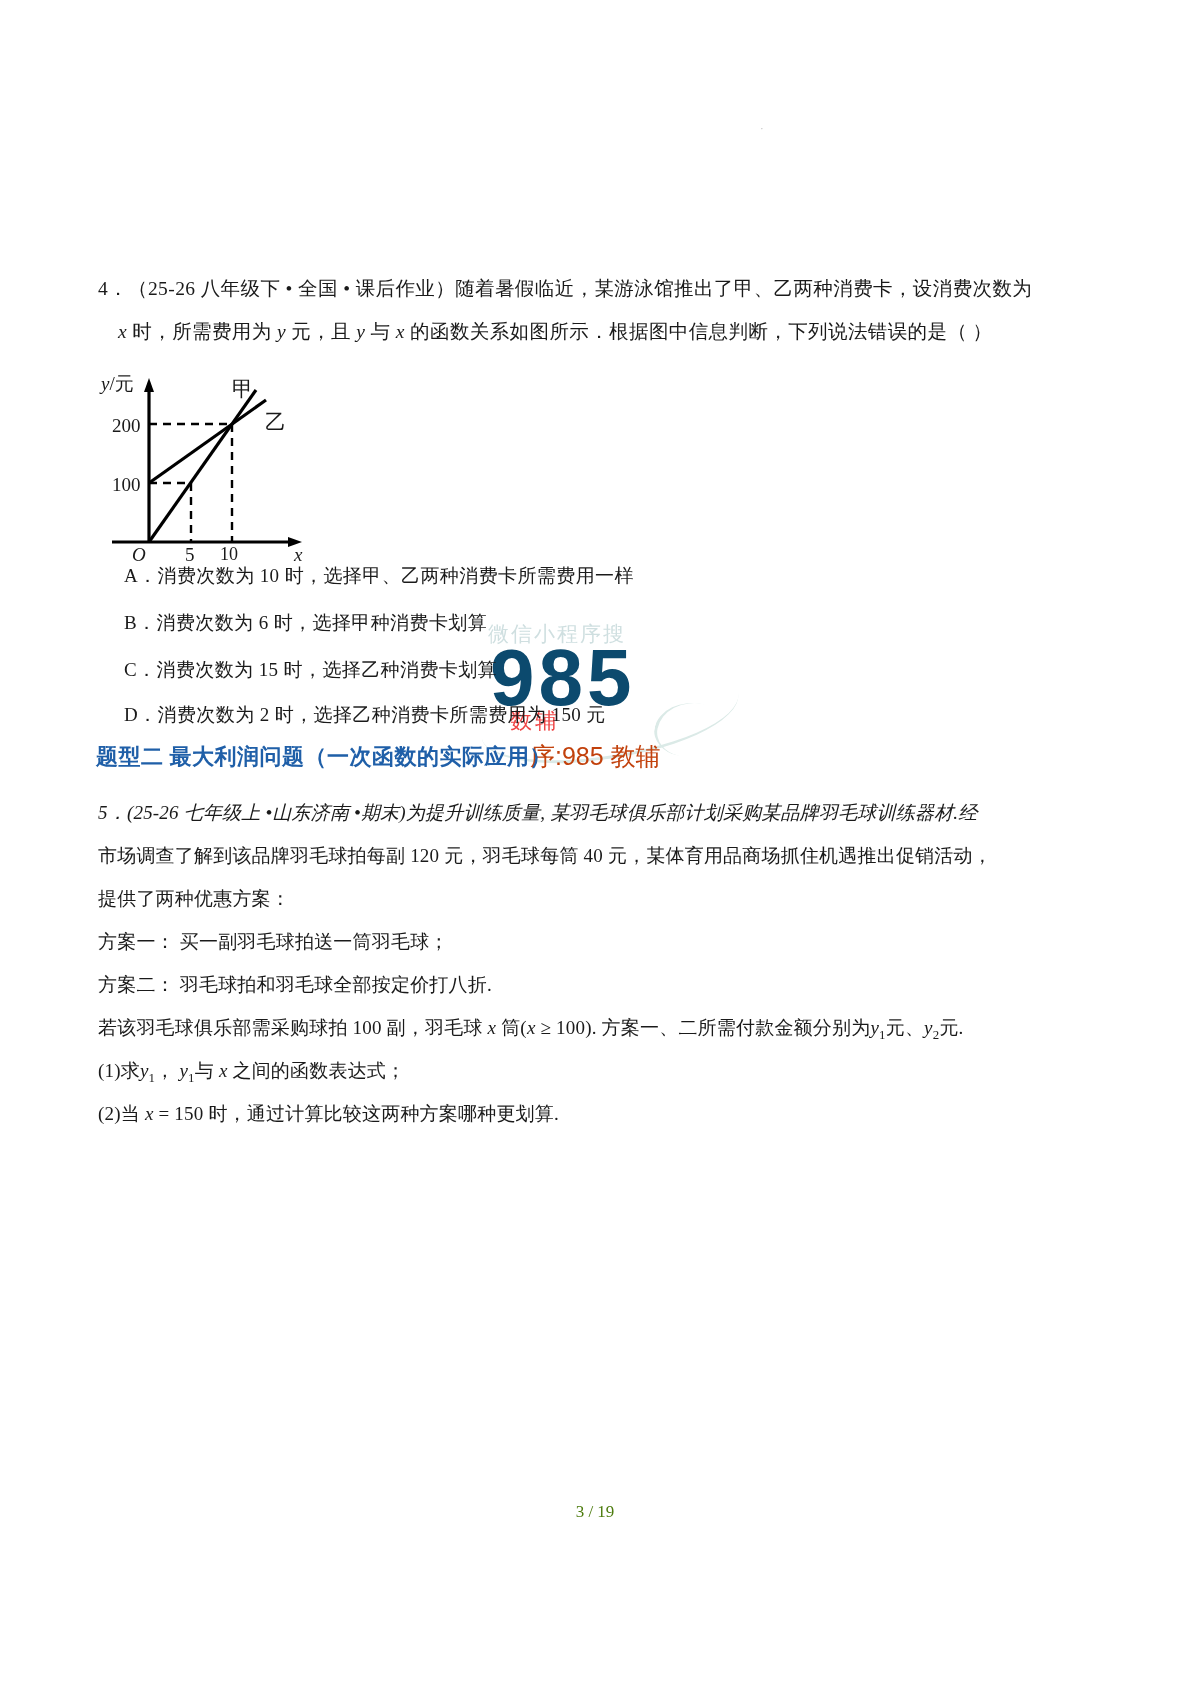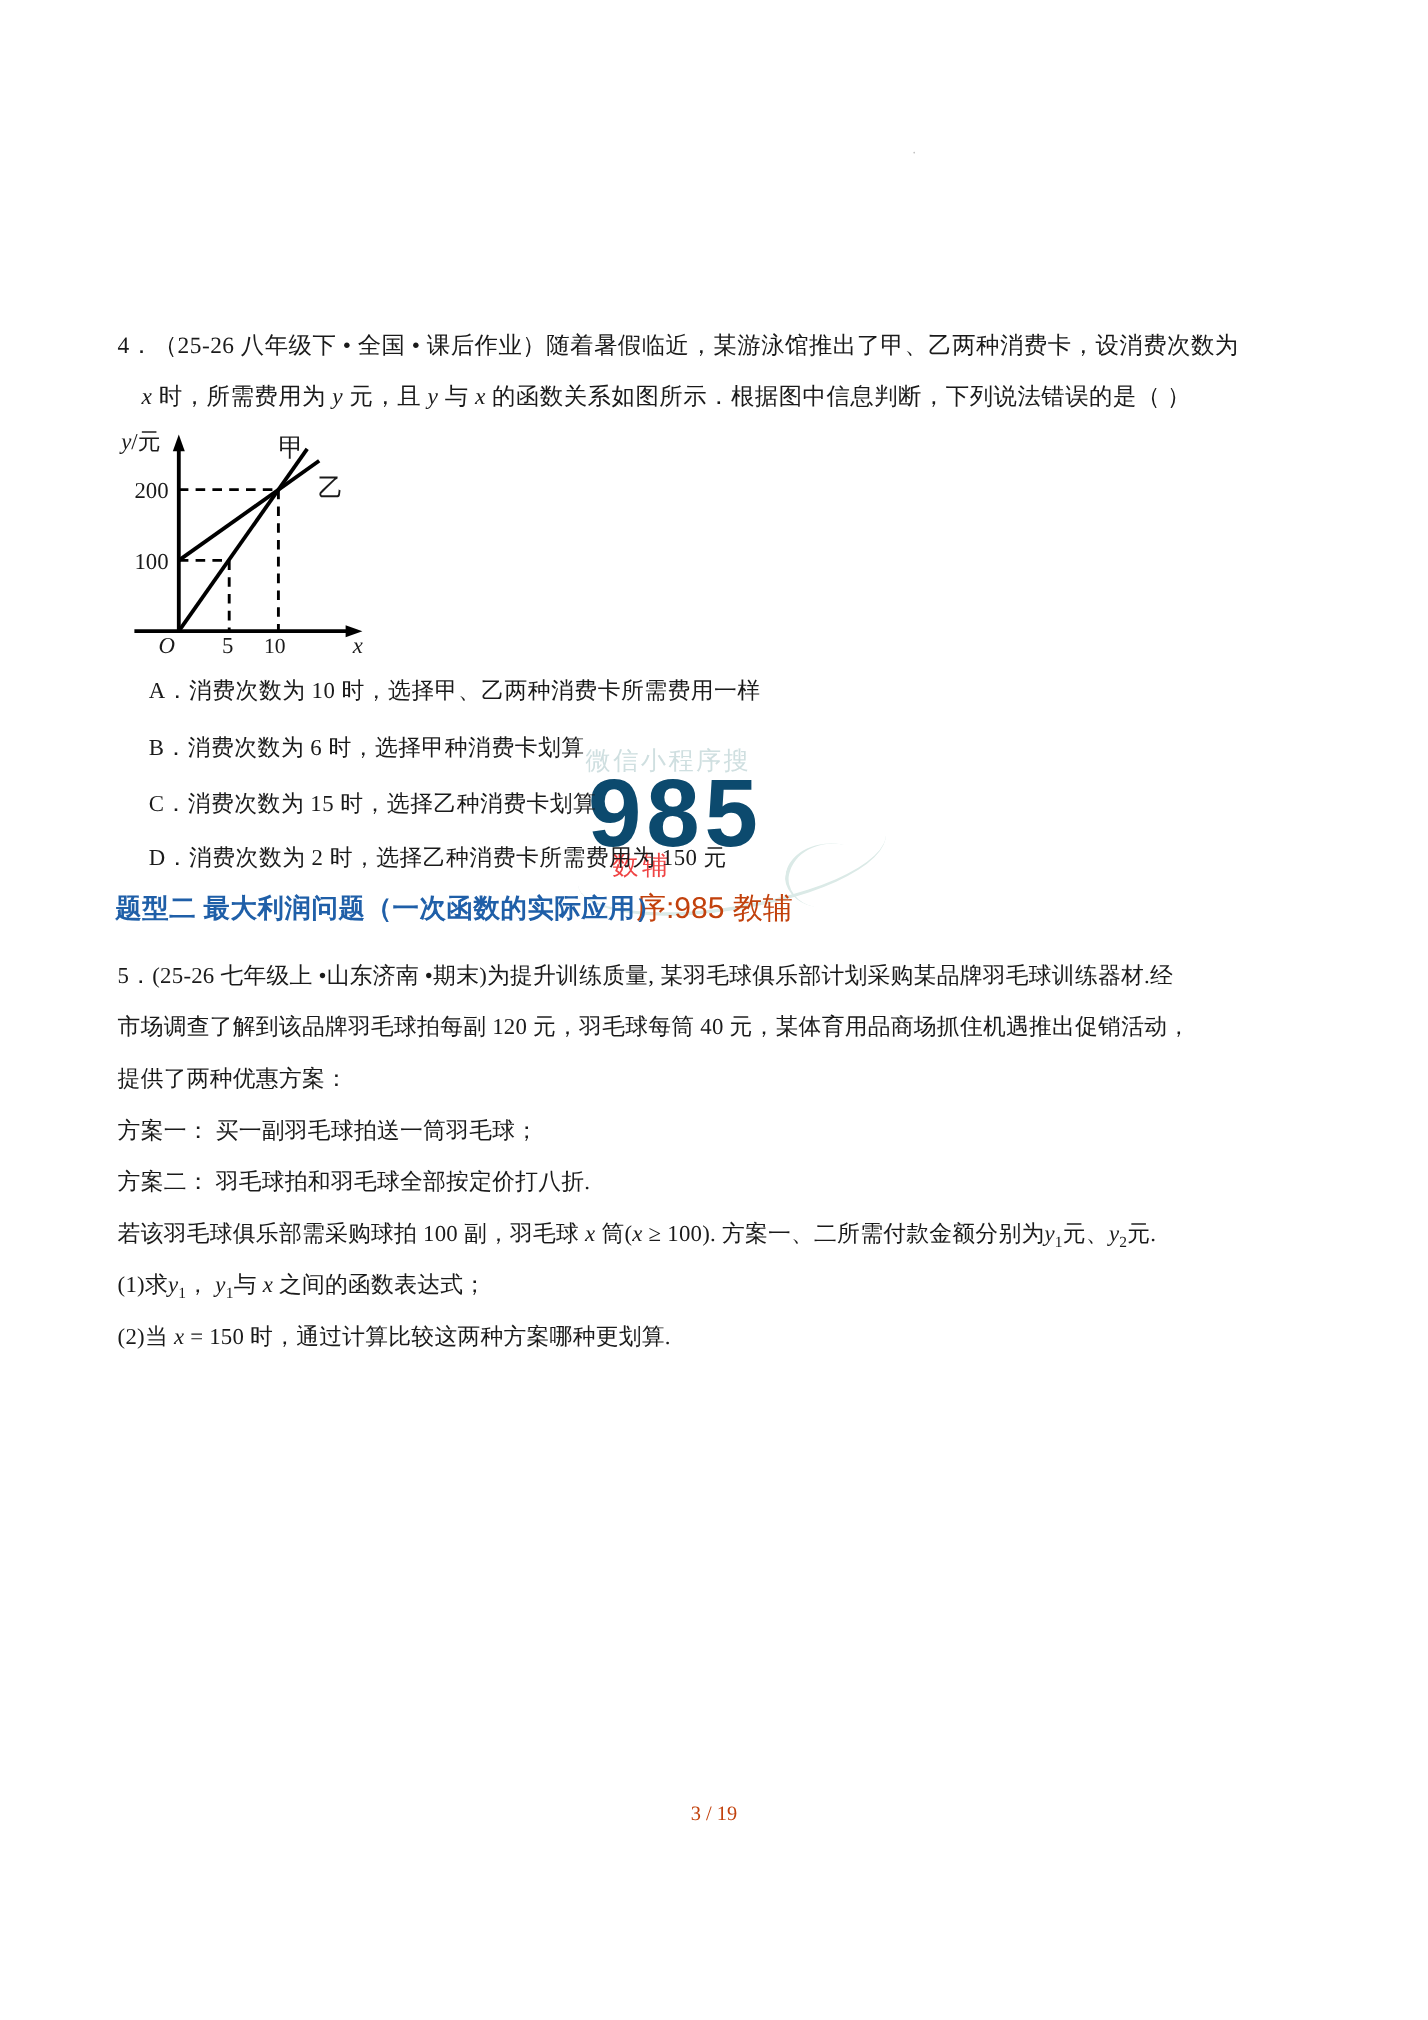--- a/index.html
+++ b/index.html
@@ -132,29 +132,29 @@
   i.v { font-style: italic; font-family: "Liberation Serif", serif; }
   sub { font-size: 0.68em; }
 
   .footer {
     position: absolute;
     left: 0;
     top: 1502px;
     width: 1190px;
     text-align: center;
     font-size: 17px;
-    color: #c2410c;
+    color: #4d7c0f;
     z-index: 2;
   }
 
   
   .graph {
     position: absolute;
     left: 104px;
-    top: 356px;
+    top: 372px;
     width: 240px;
     height: 195px;
     z-index: 2;
   }
   .graph svg { display: block; }
 </style>
 </head>
 <body>
 
 <div class="page">
@@ -214,21 +214,21 @@
   </div>
   <div class="ln opt-text" style="left:124px; top:657px;">
     <span>C．</span><span>消费次数为 15 时，选择乙种消费卡划算</span>
   </div>
   <div class="ln opt-text" style="left:124px; top:702px;">
     <span>D．</span><span>消费次数为 2 时，选择乙种消费卡所需费用为 150 元</span>
   </div>
 
   <div class="ln sec-head" style="left:96px; top:742px;font-family:Liberation Serif, serif;">题型二 最大利润问题（一次函数的实际应用）</div>
 
-  <div class="ln q5-text" style="left:98px; top:800px;">5．(25-26 七年级上 •山东济南 •期末)为提升训练质量, 某羽毛球俱乐部计划采购某品牌羽毛球训练器材.经</div>
+  <div class="ln q5-text" style="left:98px; top:800px;font-style:italic;">5．(25-26 七年级上 •山东济南 •期末)为提升训练质量, 某羽毛球俱乐部计划采购某品牌羽毛球训练器材.经</div>
   <div class="ln q5-text" style="left:98px; top:843px;">市场调查了解到该品牌羽毛球拍每副 120 元，羽毛球每筒 40 元，某体育用品商场抓住机遇推出促销活动，</div>
   <div class="ln q5-text" style="left:98px; top:886px;">提供了两种优惠方案：</div>
   <div class="ln q5-text" style="left:98px; top:929px;">方案一： 买一副羽毛球拍送一筒羽毛球；</div>
   <div class="ln q5-text" style="left:98px; top:972px;">方案二： 羽毛球拍和羽毛球全部按定价打八折.</div>
 
   <div class="ln q5-text" style="left:98px; top:1015px;">
     <span>若该羽毛球俱乐部需采购球拍 100 副，羽毛球 </span><i class="v">x</i><span> 筒(</span><i class="v">x</i><span> ≥ 100). 方案一、二所需付款金额分别为</span><i class="v">y</i><sub>1</sub><span>元、</span><i class="v">y</i><sub>2</sub><span>元.</span>
   </div>
 
   <div class="ln q5-text" style="left:98px; top:1058px;">

